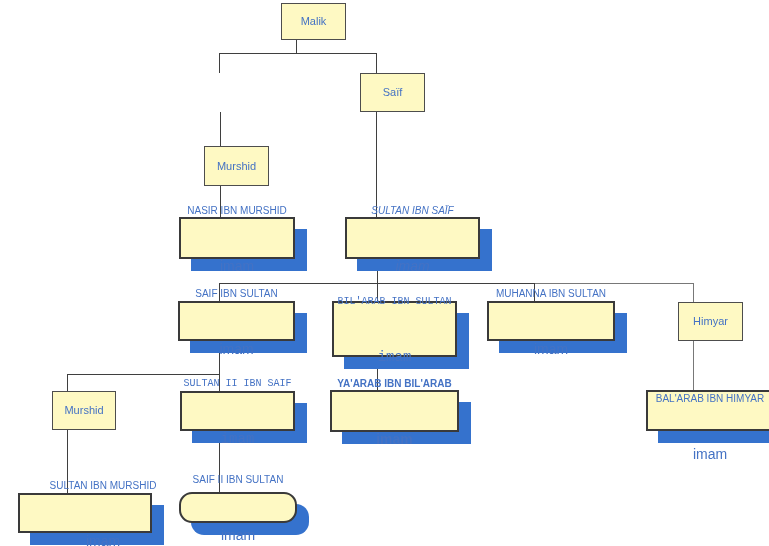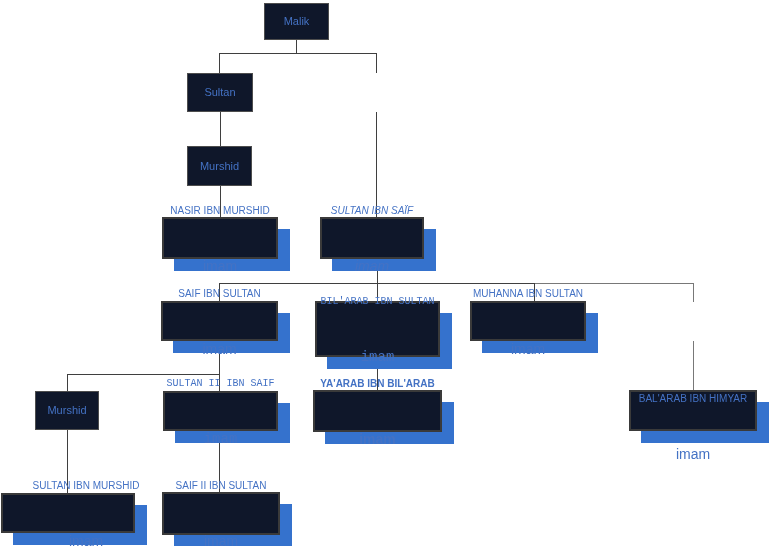--- a/index.html
+++ b/index.html
@@ -7,29 +7,30 @@
     position: relative;
     width: 769px;
     height: 546px;
     background: #ffffff;
     overflow: hidden;
     font-family: "Liberation Sans", sans-serif;
   }
   .node {
     position: absolute;
     box-sizing: border-box;
-    background: #0f172a;
+    background: #fef9c3;
     border: 1px solid #4d4d4d;
     color: #4472c4;
     display: flex;
     flex-direction: column;
     align-items: center;
     justify-content: center;
     text-align: center;
     line-height: 13px;
+    margin-left: 17px;
   }
   .node.plain { font-size: 11px; }
   .node.imam {
     border: 2px solid #3a3a3a;
     box-shadow: 12px 12px 0 0 #3572cd;
     font-size: 10px;
     gap: 43px;
   }
   .node .lbl { display: block; white-space: nowrap; }
   .node .sub { display: block; font-size: 14px; }
@@ -62,54 +63,57 @@
   <div class="line" style="left:67px;  top:374px; width:1px;   height:17px;"></div>
   <div class="line" style="left:377px; top:341px; width:1px;   height:49px;"></div>
   <div class="line gray" style="left:693px; top:341px; width:1px;   height:49px;"></div>
   <div class="line" style="left:67px;  top:430px; width:1px;   height:63px;"></div>
   <div class="line" style="left:219px; top:431px; width:1px;   height:61px;"></div>
 
   <div class="node plain" style="left:264px; top:3px; width:65px; height:37px;">
     <span class="lbl">Malik</span>
   </div>
 
-  <div class="node plain" style="left:187px; top:73px; width:66px; height:39px;">
-    <span class="lbl">Sultan</span>
+
+  <div class="node plain" style="left:343px; top:73px; width:65px; height:39px;">
+    <span class="lbl">Saïf</span>
   </div>
-
 
   <div class="node plain" style="left:187px; top:146px; width:65px; height:40px;">
     <span class="lbl">Murshid</span>
   </div>
 
   <div class="node imam" style="left:162px; top:217px; width:116px; height:42px;">
     <span class="lbl">NASIR IBN MURSHID</span>
     <span class="sub">imam</span>
   </div>
 
-  <div class="node imam" style="left:320px; top:217px; width:104px; height:42px;font-style:italic;">
+  <div class="node imam" style="left:328px; top:217px; width:135px; height:42px;font-style:italic;">
     <span class="lbl">SULTAN IBN SAÏF</span>
     <span class="sub">imam</span>
   </div>
 
   <div class="node imam" style="left:161px; top:301px; width:117px; height:40px;">
     <span class="lbl">SAIF IBN SULTAN</span>
     <span class="sub">imam</span>
   </div>
 
   <div class="node imam" style="left:315px; top:301px; width:125px; height:56px;font-family:Liberation Mono, monospace;">
     <span class="lbl">BIL'ARAB IBN SULTAN</span>
     <span class="sub">imam</span>
   </div>
 
-  <div class="node imam" style="left:470px; top:301px; width:116px; height:40px;">
+  <div class="node imam" style="left:470px; top:301px; width:128px; height:40px;">
     <span class="lbl">MUHANNA IBN SULTAN</span>
     <span class="sub">imam</span>
   </div>
 
+  <div class="node plain" style="left:661px; top:302px; width:65px; height:39px;">
+    <span class="lbl">Himyar</span>
+  </div>
 
   <div class="node plain" style="left:35px; top:391px; width:64px; height:39px;">
     <span class="lbl">Murshid</span>
   </div>
 
   <div class="node imam" style="left:163px; top:391px; width:115px; height:40px;font-family:Liberation Mono, monospace;">
     <span class="lbl">SULTAN II IBN SAIF</span>
     <span class="sub">imam</span>
   </div>
 
@@ -121,18 +125,18 @@
   <div class="node imam" style="left:629px; top:390px; width:128px; height:41px;justify-content:space-between;">
     <span class="lbl">BAL'ARAB IBN HIMYAR</span>
     <span class="sub">imam</span>
   </div>
 
   <div class="node imam" style="left:1px; top:493px; width:134px; height:40px;padding-left:36px;">
     <span class="lbl">SULTAN IBN MURSHID</span>
     <span class="sub">imam</span>
   </div>
 
-  <div class="node imam" style="left:162px; top:492px; width:118px; height:43px;">
+  <div class="node imam" style="left:162px; top:492px; width:118px; height:31px;border-radius:13px;">
     <span class="lbl">SAIF II IBN SULTAN</span>
     <span class="sub">imam</span>
   </div>
 
 </div>
 
 </body></html>

